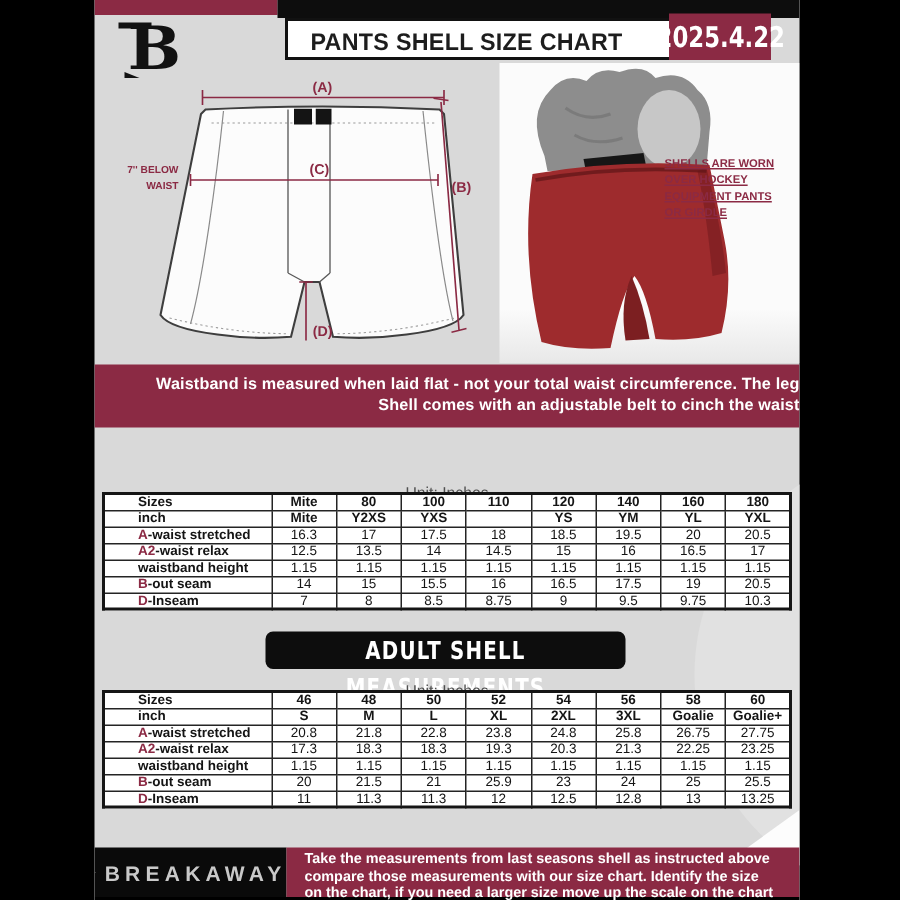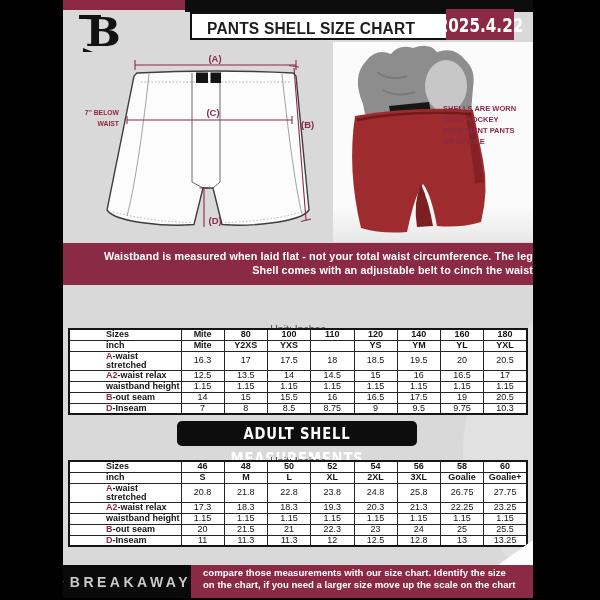--- a/index.html
+++ b/index.html
@@ -31,40 +31,40 @@
             z-index:3;display:flex;align-items:center;justify-content:center;}
   .date-box span{font-family:"DejaVu Sans",sans-serif;font-size:19px;font-weight:bold;color:#fff;
                  display:inline-block;transform:scaleX(.8);}
 
   
   .diagram{position:absolute;left:0;top:52px;width:262px;height:186px;z-index:1;}
   .photo{position:absolute;left:270px;top:42px;width:200px;height:200px;z-index:1;
          background:linear-gradient(#fbfbfb 82%,#e8e8e8);}
   .photo svg{position:absolute;left:0;top:0;}
   .photo-caption{position:absolute;left:110px;top:62px;width:88px;
-                 font-size:7.5px;font-weight:bold;color:var(--maroon);line-height:1.45;}
+                 font-size:7.5px;font-weight:bold;color:var(--maroon);line-height:1.45;text-decoration:underline;}
 
   
   .notice{position:absolute;left:0;top:243px;width:470px;height:42px;background:var(--maroon);
           z-index:1;display:flex;flex-direction:column;justify-content:center;text-align:right;
           color:#fff;font-size:10.8px;font-weight:bold;line-height:1.28;letter-spacing:.1px;}
 
   
   .sec-head{position:absolute;left:114px;width:240px;height:25px;background:var(--black);
             border-radius:5px;z-index:1;text-align:center;line-height:25px;}
   .sec-head span{font-family:"DejaVu Sans",sans-serif;font-weight:bold;font-size:16.5px;color:#fff;
                  letter-spacing:1px;display:inline-block;transform:scaleX(.8);}
   .unit{position:absolute;left:0;width:470px;text-align:center;font-size:10.5px;color:#4f4f4f;z-index:1;margin-top:12px;}
 
   
   table{position:absolute;left:5px;width:460px;border-collapse:collapse;table-layout:fixed;
         background:var(--table-bg);z-index:1;font-size:9px;border:2px solid #151515;}
   col.c-lbl{width:112px;}
   td{border:1px solid #242424;height:11px;text-align:center;color:#141414;padding:0;line-height:1;}
-  td.lbl{text-align:left;padding-left:36px;font-weight:bold;}
+  td.lbl{text-align:left;padding-left:22px;font-weight:bold;}
   tr.hb td{font-weight:bold;}
   .pfx{color:var(--maroon);}
   .t-youth{top:328px;}
   .t-adult{top:460px;}
   .sec-youth{top:289px;} .unit-youth{top:311px;}
   .sec-adult{top:421px;} .unit-adult{top:443px;}
 
   
   .footer-black{position:absolute;left:0;top:565px;width:128px;height:33px;background:#0a0a0a;
                 z-index:3;display:flex;align-items:center;justify-content:center;gap:6px;}
@@ -313,21 +313,21 @@
           <td>1.15</td>
           <td>1.15</td>
           <td>1.15</td>
           <td>1.15</td>
         </tr>
         <tr>
           <td class="lbl"><span class="pfx">B</span>-out seam</td>
           <td>20</td>
           <td>21.5</td>
           <td>21</td>
-          <td>22.3</td>
+          <td>25.9</td>
           <td>23</td>
           <td>24</td>
           <td>25</td>
           <td>25.5</td>
         </tr>
         <tr>
           <td class="lbl"><span class="pfx">D</span>-Inseam</td>
           <td>11</td>
           <td>11.3</td>
           <td>11.3</td>
@@ -343,17 +343,18 @@
   <div class="curl"></div>
 
   <div class="footer-black">
     <svg width="16" height="18" viewBox="0 0 16 18">
       <rect x="0" y="2" width="8" height="1.6" fill="#c9c9c9"></rect>
       <text x="8.5" y="15" text-anchor="middle" font-family="DejaVu Serif" font-weight="bold" font-size="15" fill="#c9c9c9">B</text>
     </svg>
     <span class="footer-brand">BREAKAWAY</span>
   </div>
   <div class="footer-maroon">
+      <div>Take the measurements from last seasons shell as instructed above</div>
       <div>compare those measurements  with our size chart. Identify the size</div>
       <div>on the chart, if you need a larger size move up the scale on the chart</div>
     </div>
 
 </div>
 
 </body></html>

